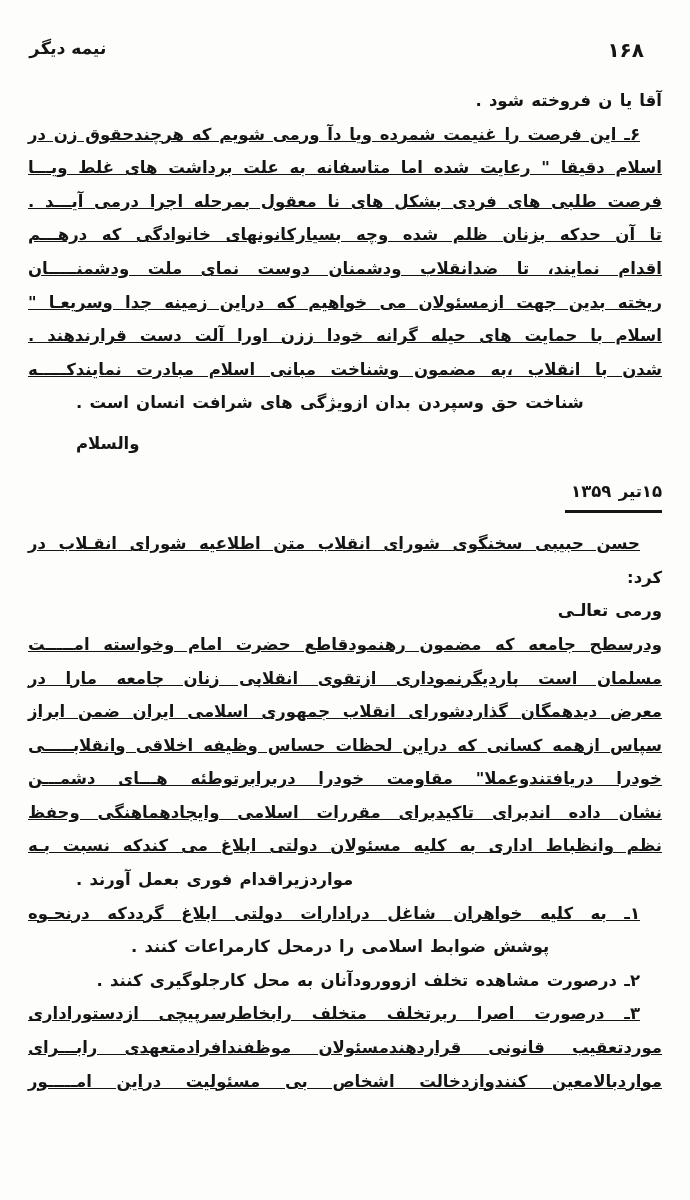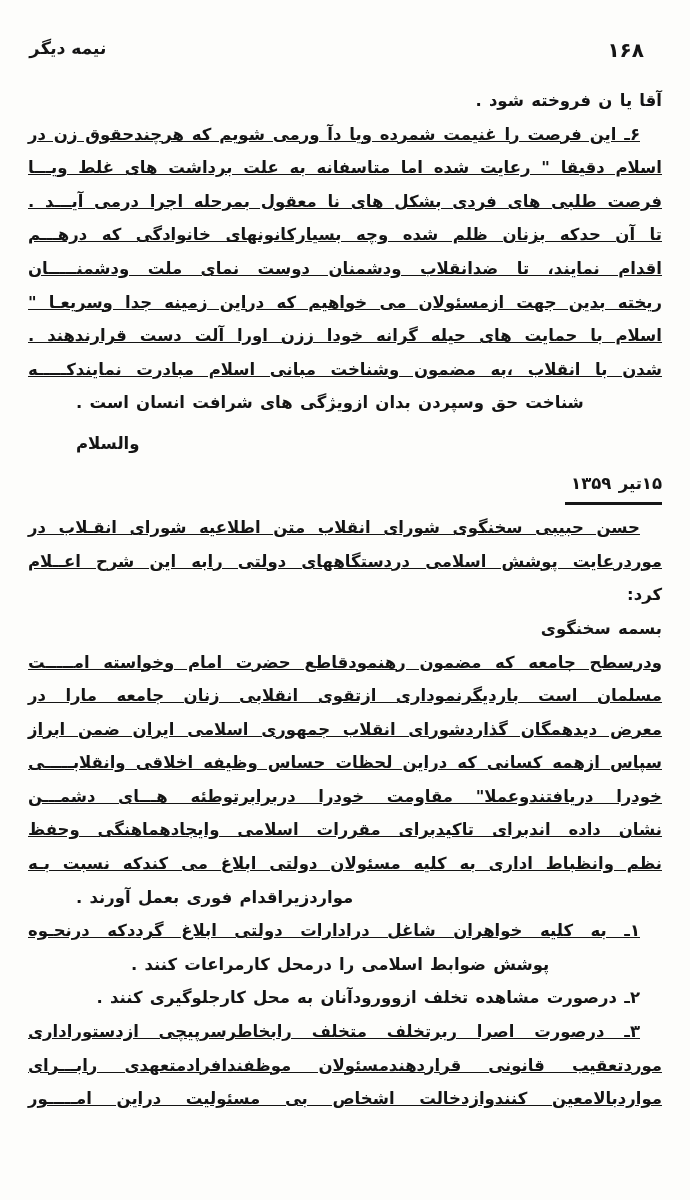--- a/index.html
+++ b/index.html
@@ -28,21 +28,21 @@
     line-height:33.6px;
     word-spacing:1.5px;
   }
   .ln{min-height:33.6px;}
   .j{text-align:justify;text-align-last:justify;text-decoration:underline;}
   .r{}
   .l{text-align:left;margin-left:48px;}
   .ir{padding-right:22px;}
   .il{padding-left:55px;}
   .mt{margin-top:7px;}
-  .mt-sm{margin-top:6px;}
+  .mt-sm{margin-top:14px;}
   .date{
     display:inline-block;
     border-bottom:3px solid #171717;
     padding-bottom:2px;
     padding-left:6px;
   }
 </style>
 </head>
 <body>
 
@@ -62,23 +62,22 @@
     <div class="ln j">اقدام نمایند، تا ضدانقلاب ودشمنان دوست نمای ملت ودشمنـــــان</div>
     <div class="ln j">ریخته بدین جهت ازمسئولان می خواهیم که دراین زمینه جدا وسریعـا "</div>
     <div class="ln j">اسلام با حمایت های حیله گرانه خودا ززن اورا آلت دست قرارندهند .</div>
     <div class="ln j">شدن با انقلاب ،به مضمون وشناخت مبانی اسلام مبادرت نمایندکـــــه</div>
     <div class="ln l">شناخت حق وسپردن بدان ازویژگی های شرافت انسان است .</div>
     <div class="ln l mt">والسلام</div>
     <div class="ln r mt-sm">
       <span class="date">۱۵تیر ۱۳۵۹</span>
     </div>
     <div class="ln j ir mt-sm">حسن حبیبی سخنگوی شورای انقلاب متن اطلاعیه شورای انقـلاب در</div>
-    <div class="ln j">موردرعایت پوشش اسلامی دردستگاههای دولتی رابه این شرح اعــلام</div>
     <div class="ln r">کرد:</div>
-    <div class="ln r">بسمه سخنگوی</div>
+    <div class="ln r">ورمی تعالـی</div>
     <div class="ln j">ودرسطح جامعه که مضمون رهنمودقاطع حضرت امام وخواسته امـــــت</div>
     <div class="ln j">مسلمان است باردیگرنموداری ازتقوی انقلابی زنان جامعه مارا در</div>
     <div class="ln j">معرض دیدهمگان گذاردشورای انقلاب جمهوری اسلامی ایران ضمن ابراز</div>
     <div class="ln j">سپاس ازهمه کسانی که دراین لحظات حساس وظیفه اخلاقی وانقلابـــــی</div>
     <div class="ln j">خودرا دریافتندوعملا" مقاومت خودرا دربرابرتوطئه هـــای دشمـــن</div>
     <div class="ln j">نشان داده اندبرای تاکیدبرای مقررات اسلامی وایجادهماهنگی وحفظ</div>
     <div class="ln j">نظم وانظباط اداری به کلیه مسئولان دولتی ابلاغ می کندکه نسبت بـه</div>
     <div class="ln l">مواردزیراقدام فوری بعمل آورند .</div>
     <div class="ln j ir">۱ـ به کلیه خواهران شاغل درادارات دولتی ابلاغ گرددکه درنحـوه</div>
     <div class="ln l il">پوشش ضوابط اسلامی را درمحل کارمراعات کنند .</div>

